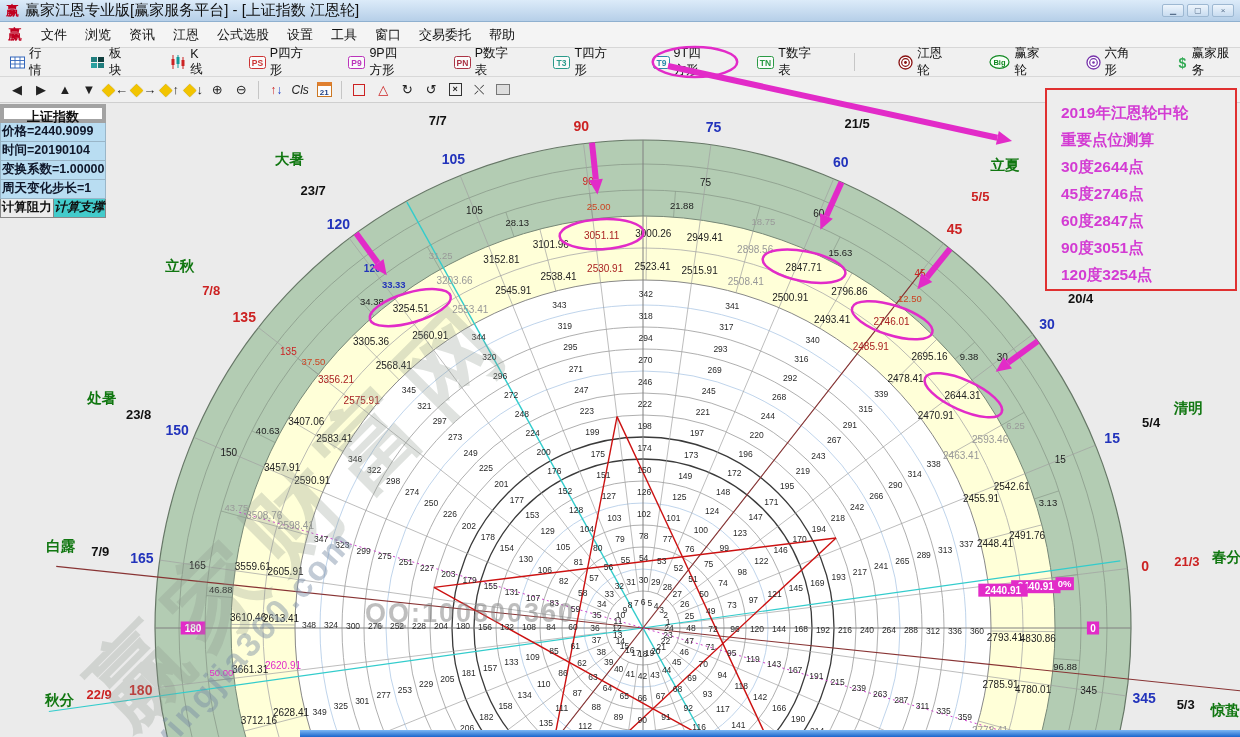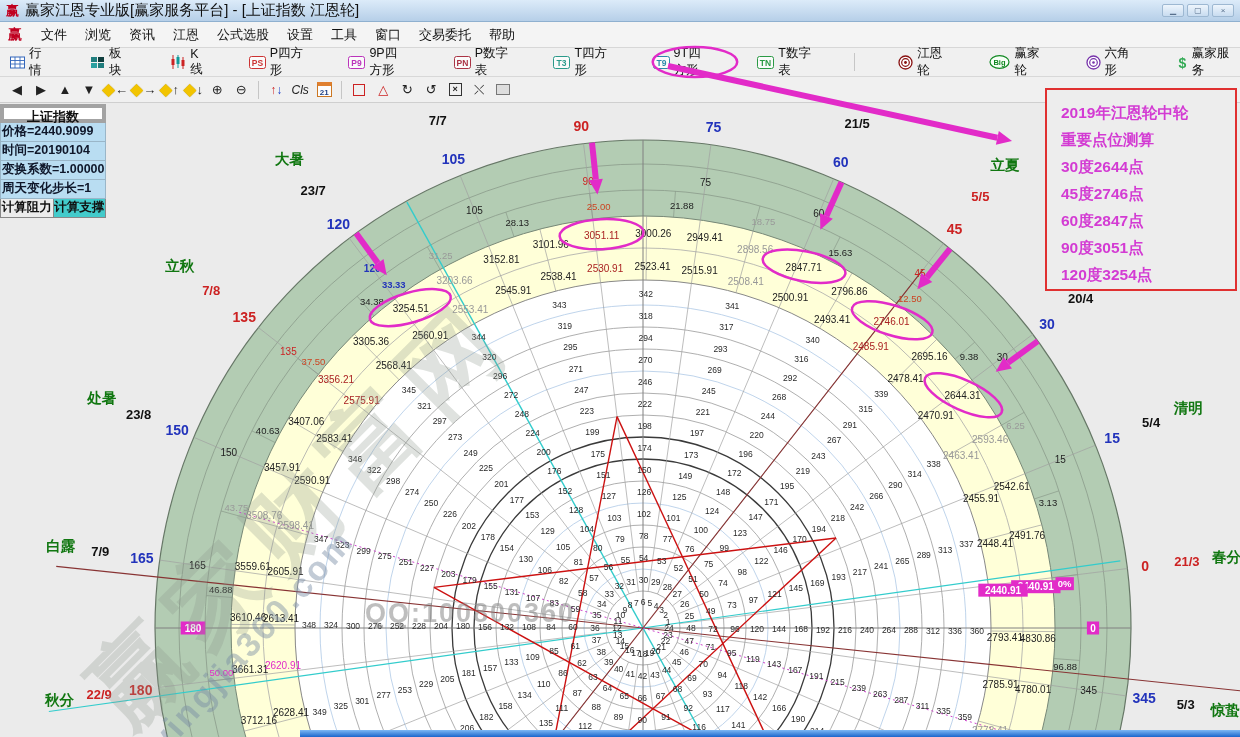--- a/index.html
+++ b/index.html
@@ -39,21 +39,21 @@
   #wheel-svg { position:absolute; left:0; top:0; }
   
   .info-panel { position:absolute; left:0; top:1px; width:106px; font-weight:bold; z-index:5; }
   .info-header { background:#ffffff; border:4px solid #a3a3a3; text-align:center;
     font-size:13px; color:#111; height:19px; line-height:17px; }
   .info-row { background:#b9ddf2; border:1px solid #9ab6c8; border-top:none; height:19px;
     line-height:17px; font-size:12.5px; color:#0f172a; padding-left:1px; white-space:nowrap; overflow:hidden; }
   .info-btns { display:flex; }
   .info-btn { flex:1; border:1px solid #888; border-top:none; height:19px; line-height:17px;
     font-size:12.5px; text-align:center; color:#111; background:#ececec; cursor:default; }
-  .info-btn.support { background:#43cbcb; border-left:none; }
+  .info-btn.support { background:#43cbcb; border-left:none;font-style:italic; }
   
   .anno-box { position:absolute; left:1045px; top:88px; width:192px; height:203px;
     border:2px solid #e03030; background:#ededed; padding:9px 0 0 14px; z-index:6; }
   .anno-line { color:#d33bd3; font-size:15.5px; font-weight:bold; line-height:27px; white-space:nowrap; }
   
   .wm { position:absolute; pointer-events:none; z-index:4; font-weight:bold; white-space:nowrap; }
   .wm-brand { left:60px; top:560px; font-size:96px; color:rgba(140,150,140,0.28);
     letter-spacing:14px; transform:rotate(-45deg); transform-origin:left top; }
   .wm-url { left:75px; top:705px; font-size:34px; color:rgba(120,140,165,0.45);
     letter-spacing:3px; transform:rotate(-48deg); transform-origin:left top; }

